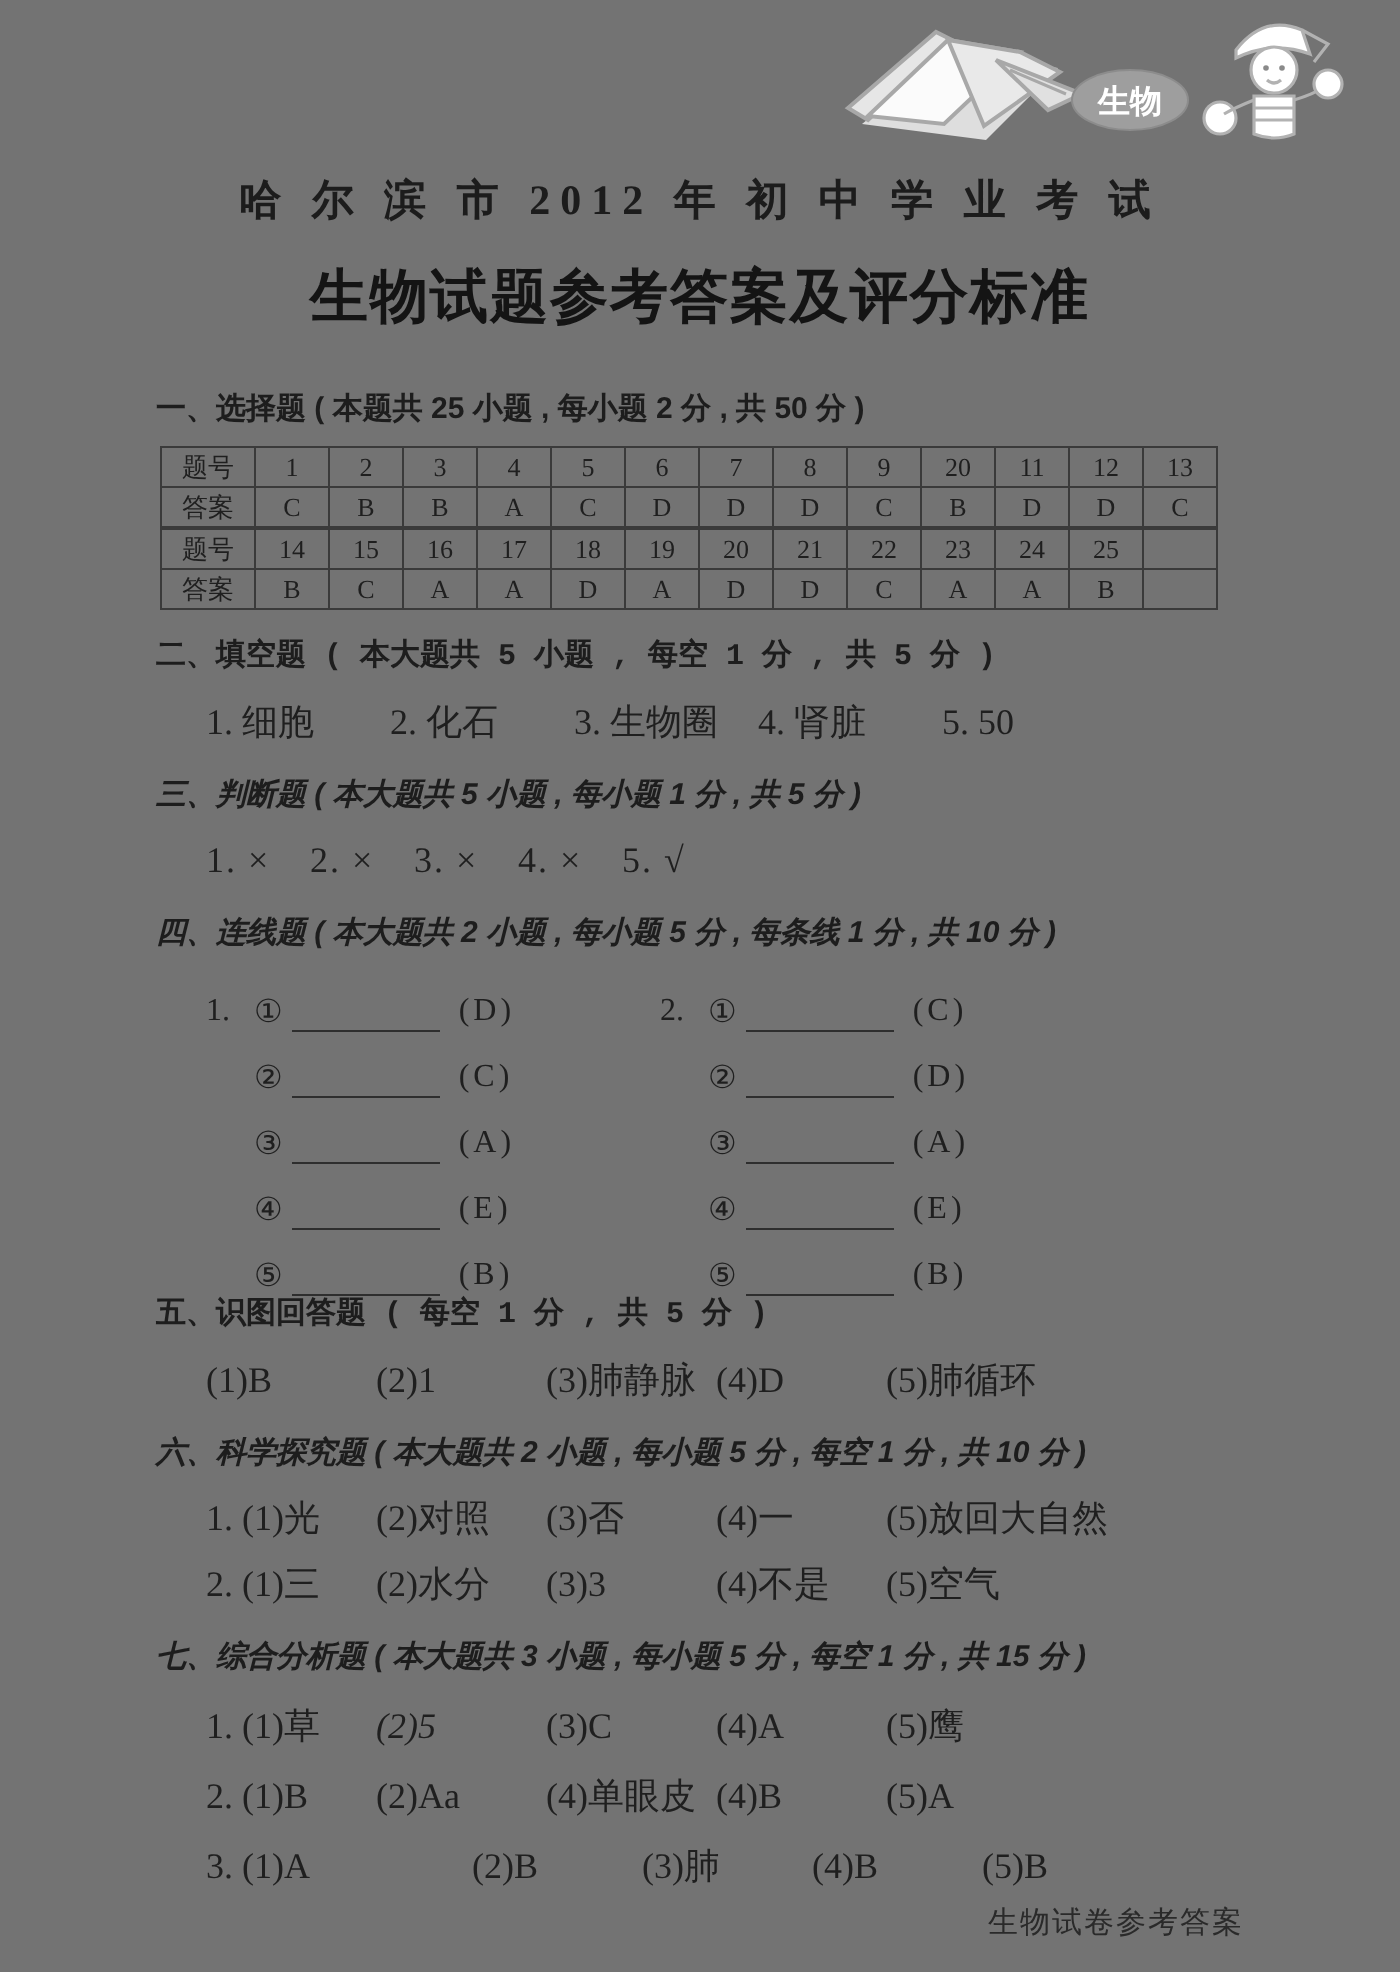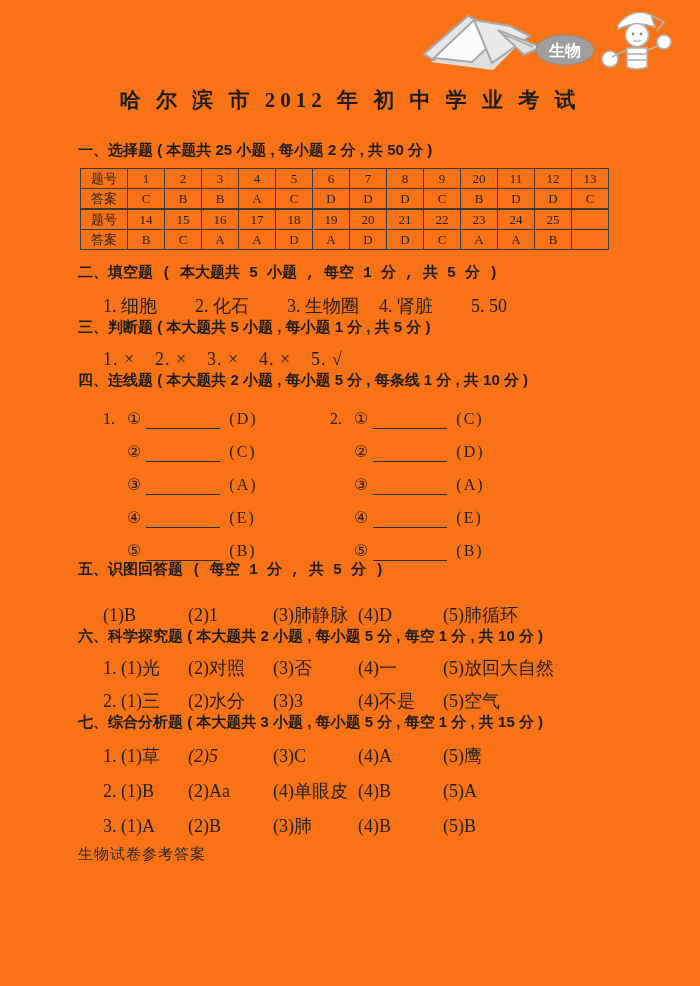--- a/index.html
+++ b/index.html
@@ -1,19 +1,19 @@
 <!DOCTYPE html>
 <html><head>
 <meta charset="utf-8">
 <style>
   html,body{margin:0;padding:0;background:#ffffff;}
   .sheet{
     position:relative;
     width:700px;height:986px;
-    background:#f97316;
+    background:#737373;
     overflow:hidden;
     font-family:"Liberation Serif","DejaVu Serif",serif;
     color:#1f1f1f;
   }
   
   .deco{
     position:absolute;top:2px;right:18px;
   }
   
   main{padding:86px 78px 0 78px;}
@@ -26,21 +26,21 @@
     margin:15px 0 0 0;text-align:center;
     font-size:29px;font-weight:bold;letter-spacing:1px;
     color:#141414;
   }
   .sec-heading{
     margin:0;
     font-family:"Liberation Sans","DejaVu Sans",sans-serif;
     font-size:15px;font-weight:bold;color:#1d1d1d;
     line-height:20px;white-space:nowrap;
   }
-  .mt26{margin-top:26px;} .mt16{} .mt14{margin-top:14px;font-family:Liberation Mono, monospace;} .mt10{margin-top:0;font-family:Liberation Mono, monospace;}
+  .mt26{margin-top:26px;} .mt16{margin-top:16px;font-style:italic;} .mt14{margin-top:14px;font-family:Liberation Mono, monospace;} .mt10{margin-top:0;font-family:Liberation Mono, monospace;}
   
   .mc-table{
     border-collapse:collapse;
     margin:8px 0 0 2px;
     border:1px solid #6d28d9;
   }
   .mc-table td{
     border:1px solid #3a3a3a;
     height:19px;width:36px;
     text-align:center;vertical-align:middle;
@@ -72,21 +72,21 @@
   .m-prefix{width:24px;}
   .m-num{font-family:"DejaVu Sans",sans-serif;font-size:16px;margin-right:5px;}
   .m-line{
     width:74px;height:15px;
     border-bottom:1px solid #2e2e2e;
     margin-right:9px;
   }
   .m-ans{letter-spacing:2px;}
   
   .footer-caption{
-    margin-top:8px;text-align:left;
+    margin-top:8px;text-align:right;
     font-size:15px;color:#2a2a2a;letter-spacing:1px;
   }
 </style>
 </head>
 <body>
 
 <div class="sheet">
 
   <svg class="deco" width="270" height="80" viewBox="0 0 270 80">
     <g stroke="#a8a8a8" stroke-width="2" fill="#f1f1f1">
@@ -114,20 +114,21 @@
       <line x1="215" y1="58" x2="235" y2="58"></line>
       <path d="M215 48 Q205 52 200 55" fill="none"></path>
       <path d="M235 48 Q245 45 249 42" fill="none"></path>
       <circle cx="252" cy="40" r="7"></circle>
     </g>
   </svg>
 
   <main>
 
     <h2 class="title1">哈 尔 滨 市 2012 年 初 中 学 业 考 试</h2>
+    <h1 class="title2">生物试题参考答案及评分标准</h1>
 
     <section>
       <h3 class="sec-heading mt26">一、选择题 ( 本题共 25 小题 , 每小题 2 分 , 共 50 分 )</h3>
       <table class="mc-table">
         <tbody id="mc-tbody">
             <tr>
               <td class="lab">题号</td>
               <td>1</td>
               <td>2</td>
               <td>3</td>
@@ -274,37 +275,37 @@
               <span class="m-line"></span>
               <span class="m-ans">(B)</span>
             </div>
           </div>
         </div>
     </section>
 
     <section>
       <h3 class="sec-heading mt10">五、识图回答题 ( 每空 1 分 , 共 5 分 )</h3>
       <div class="rows" data-colw="85">
-          <div class="ans-row"><span style="width: 85px;">(1)B</span><span style="width: 85px; margin-top: 12px;">(2)1</span><span style="width: 85px;">(3)肺静脉</span><span style="width: 85px;">(4)D</span><span>(5)肺循环</span></div>
+          <div class="ans-row"><span style="width: 85px;">(1)B</span><span style="width: 85px;">(2)1</span><span style="width: 85px;">(3)肺静脉</span><span style="width: 85px;">(4)D</span><span>(5)肺循环</span></div>
         </div>
     </section>
 
     <section>
       <h3 class="sec-heading mt16">六、科学探究题 ( 本大题共 2 小题 , 每小题 5 分 , 每空 1 分 , 共 10 分 )</h3>
       <div class="rows" data-colw="85">
           <div class="ans-row"><span style="width: 85px;">1. (1)光</span><span style="width: 85px;">(2)对照</span><span style="width: 85px;">(3)否</span><span style="width: 85px;">(4)一</span><span>(5)放回大自然</span></div>
           <div class="ans-row"><span style="width: 85px;">2. (1)三</span><span style="width: 85px;">(2)水分</span><span style="width: 85px;">(3)3</span><span style="width: 85px;">(4)不是</span><span>(5)空气</span></div>
         </div>
     </section>
 
     <section>
       <h3 class="sec-heading mt16">七、综合分析题 ( 本大题共 3 小题 , 每小题 5 分 , 每空 1 分 , 共 15 分 )</h3>
       <div class="rows s7rows" data-colw="85">
           <div class="ans-row"><span style="width: 85px;">1. (1)草</span><span style="width: 85px; font-style: italic;">(2)5</span><span style="width: 85px;">(3)C</span><span style="width: 85px;">(4)A</span><span>(5)鹰</span></div>
           <div class="ans-row"><span style="width: 85px;">2. (1)B</span><span style="width: 85px;">(2)Aa</span><span style="width: 85px;">(4)单眼皮</span><span style="width: 85px;">(4)B</span><span>(5)A</span></div>
-          <div class="ans-row"><span style="width: 85px;">3. (1)A</span><span style="width: 85px;">(2)B</span><span style="width: 85px;">(3)肺</span><span style="width: 85px;">(4)B</span><span>(5)B</span></div>
+          <div class="ans-row"><span style="width: 85px;">3. (1)A</span><span style="width: 85px; margin-left: 48px;">(2)B</span><span style="width: 85px;">(3)肺</span><span style="width: 85px;">(4)B</span><span>(5)B</span></div>
         </div>
     </section>
 
     <div class="footer-caption">生物试卷参考答案</div>
 
   </main>
 </div>
 
 </body></html>

